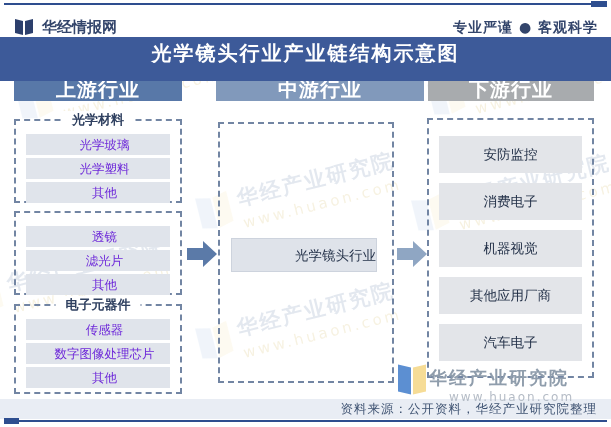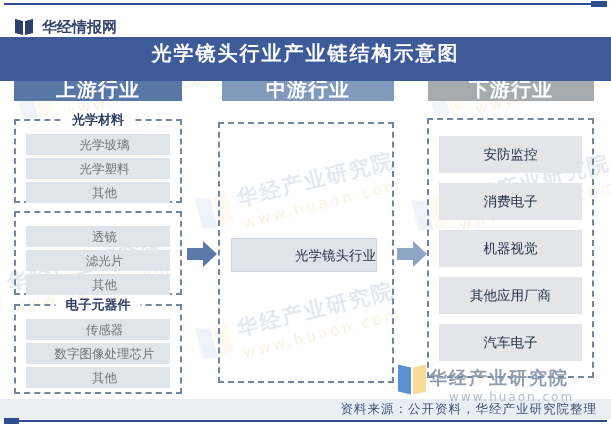--- a/index.html
+++ b/index.html
@@ -39,34 +39,34 @@
   
   .wm { position:absolute; display:flex; align-items:flex-start; gap:8px; opacity:0.15;
         transform:rotate(-14deg); z-index:1; pointer-events:none; white-space:nowrap; }
   .wm .wm-name { font-size:21px; font-weight:bold; color:#4a6a9a; letter-spacing:2px; }
   .wm .wm-url  { font-size:15px; color:#c9a83c; letter-spacing:3px; margin-top:2px; }
 
   
   .col-header { position:absolute; top:77px; height:24px; color:#ffffff; font-size:20px; font-weight:bold;
                 text-align:center; line-height:24px; letter-spacing:1px; z-index:2; }
   .hdr-up   { left:14px;  width:168px; background:#5878a8; }
-  .hdr-mid  { left:222px; width:172px; background:#8199bb; }
+  .hdr-mid  { left:216px; width:208px; background:#8199bb; }
   .hdr-down { left:428px; width:166px; background:#a8abae; }
 
   
   .group { position:absolute; border:2px dashed #7285a3; z-index:2; }
   .group-title { position:absolute; top:-10px; left:50%; transform:translateX(-50%);
                  background:#ffffff; padding:0 10px; font-size:13px; font-weight:bold;
                  color:#2f4060; white-space:nowrap; line-height:18px; }
   .g-up { left:14px; width:168px; }
   .g1 { top:119px; height:84px; }
   .g2 { top:211px; height:84px; }
   .g3 { top:304px; height:90px; }
   .g-up .items { padding-top:10px; }
-  .chip { margin:3px 10px 0; height:21px; background:#e0e4eb; color:#737373;
+  .chip { margin:3px 10px 0; height:21px; background:#e0e4eb; color:#6d28d9;
           font-size:12.5px; text-align:center; line-height:21px; overflow:hidden;padding-left:13px; }
 
   .mid-box { position:absolute; left:218px; top:122px; width:176px; height:261px;
              border:2px dashed #7285a3; z-index:2; }
   .mid-node { position:absolute; left:231px; top:238px; width:146px; height:34px;
               background:#dfe3ea; border:1px solid #cdd3dd; color:#1f2d45; font-size:13.5px;
               text-align:right; line-height:32px; z-index:2; }
 
   .g-down { left:427px; top:118px; width:167px; height:260px; }
   .g-down .items { padding-top:16px; }
@@ -167,20 +167,21 @@
   </div>
 
   <div class="masthead">
     <div class="brand">
       <span class="book book-sm">
           <span class="pl"></span>
           <span class="pr"></span>
         </span>
       <span>华经情报网</span>
     </div>
+    <div class="tagline">专业严谨 ● 客观科学</div>
   </div>
 
   <div class="title-bar">光学镜头行业产业链结构示意图</div>
 
   <div class="col-header hdr-up">上游行业</div>
   <div class="col-header hdr-mid">中游行业</div>
   <div class="col-header hdr-down">下游行业</div>
 
   <div class="group g-up g1">
     <div class="group-title">光学材料</div>

